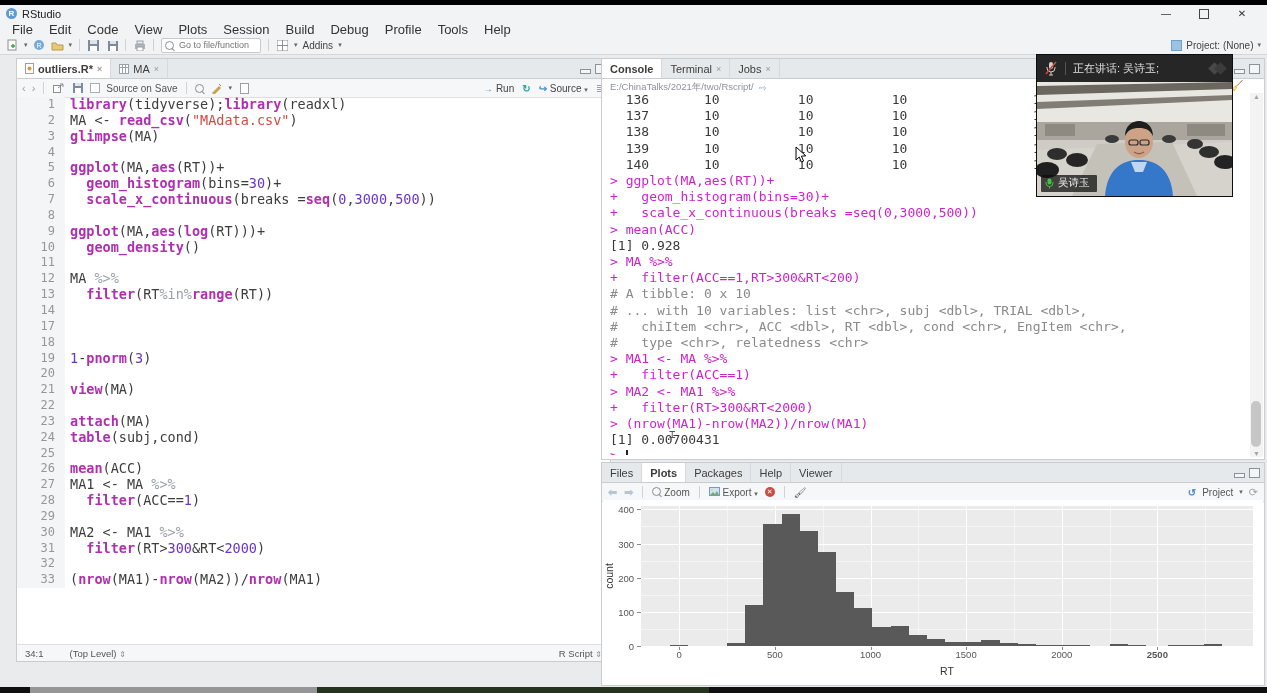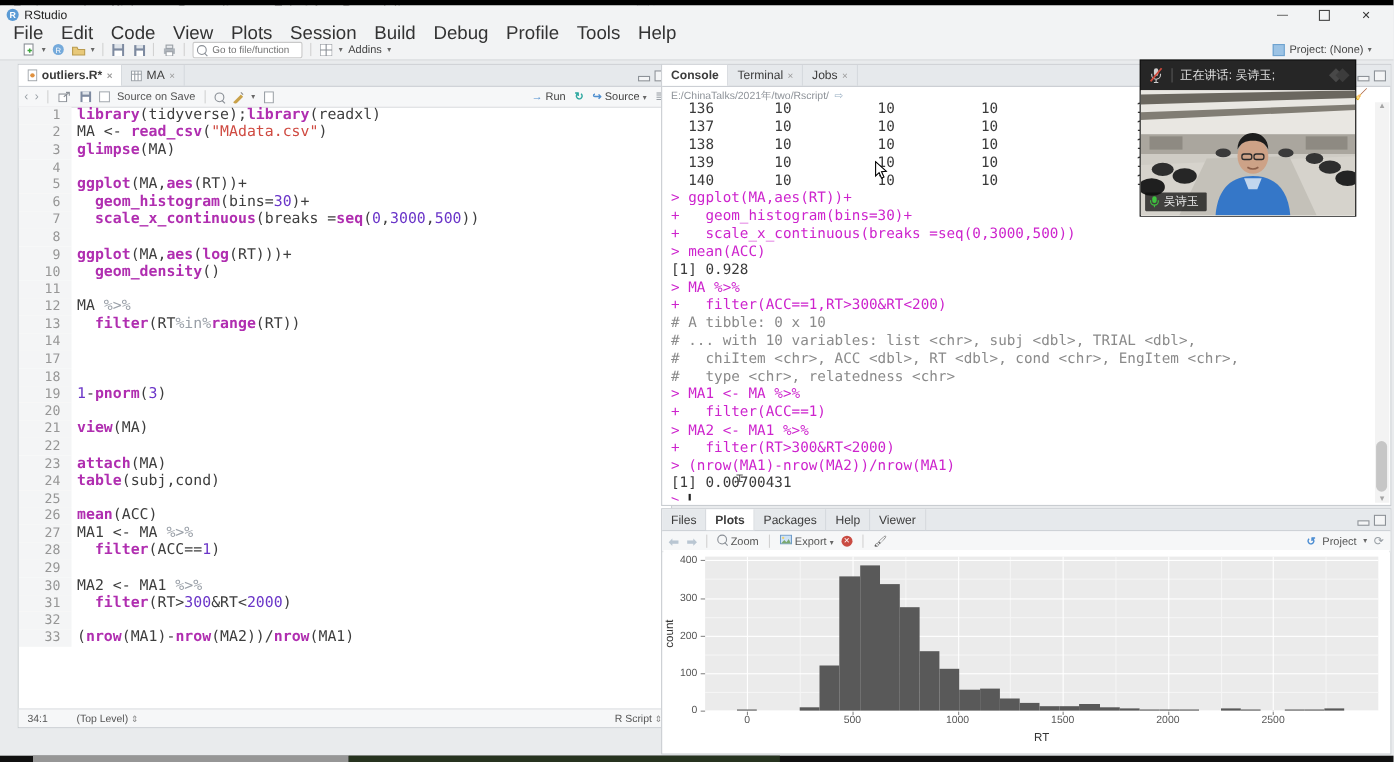--- a/index.html
+++ b/index.html
@@ -7,23 +7,23 @@
        font-family:"Liberation Sans",sans-serif;-webkit-font-smoothing:antialiased;color:#333}
   
   #top-strip{position:absolute;left:0;top:0;width:1267px;height:5px;background:#000}
   #chrome{position:absolute;left:0;top:5px;width:1267px;height:49px;background:#f2f3f4;border-bottom:1px solid #d5d7d9}
   #titlebar{height:17px;display:flex;align-items:center;padding:0 6px;font-size:11px;color:#222}
   .rlogo{width:11px;height:11px;border-radius:50%;background:#5b9bd5;color:#fff;font-size:8px;font-weight:bold;
          display:inline-flex;align-items:center;justify-content:center;margin-right:5px}
   .win-controls{margin-left:auto;display:flex;align-items:center}
   .win-btn{width:38px;height:15px;display:inline-flex;align-items:center;justify-content:center;font-size:10px;color:#333}
   .maxbox{width:8px;height:8px;border:1px solid #444;display:inline-block}
-  #menubar{height:15px;display:flex;align-items:center;padding:0 4px;font-size:17px;color:#333}
+  #menubar{height:15px;display:flex;align-items:center;padding:0 4px;font-size:13px;color:#333}
   .menu-item{padding:0 8px}
-  #main-toolbar{height:16px;display:flex;align-items:center;padding:0 20px;gap:5px;font-size:10px;color:#444}
+  #main-toolbar{height:16px;display:flex;align-items:center;padding:0 6px;gap:5px;font-size:10px;color:#444}
   .tb-sep{width:1px;height:12px;background:#d2d2d2;margin:0 2px}
   .ic{display:inline-flex;align-items:center;justify-content:center;width:13px;height:13px}
   .ic svg{display:block}
   .caret-down{font-size:7px;color:#666}
   #goto-box{display:flex;align-items:center;gap:3px;background:#fff;border:1px solid #c9c9c9;border-radius:2px;
             height:13px;width:92px;padding:0 3px}
   #goto-box input{border:none;outline:none;font-size:9px;width:76px;color:#555;background:transparent;
                   font-family:"Liberation Sans",sans-serif}
   .mag{width:7px;height:7px;border:1.3px solid #8a8f96;border-radius:50%;position:relative;display:inline-block}
   .mag:after{content:"";position:absolute;width:4px;height:1.3px;background:#8a8f96;transform:rotate(45deg);left:5px;top:7px}
@@ -462,21 +462,21 @@
         <div class="bar" style="left: 86.0938%; width: 2.96875%; height: 0.487805%; background: rgb(89, 89, 89);"></div>
         <div class="bar" style="left: 89.0625%; width: 2.96875%; height: 0.487805%; background: rgb(89, 89, 89);"></div>
         <div class="bar" style="left: 92.0312%; width: 2.96875%; height: 1.21951%; background: rgb(89, 89, 89);"></div>
       </div>
     <div id="x-labels">
         <span style="left: 6.25%;">0</span>
         <span style="left: 21.875%;">500</span>
         <span style="left: 37.5%;">1000</span>
         <span style="left: 53.125%;">1500</span>
         <span style="left: 68.75%;">2000</span>
-        <span style="left: 84.375%;">2500</span>
+        <span style="left: 84.375%; font-weight: bold;">2500</span>
       </div>
     <div id="y-labels">
         <span style="top: 100%;">0</span>
         <span style="top: 75.6098%;">100</span>
         <span style="top: 51.2195%;">200</span>
         <span style="top: 26.8293%;">300</span>
         <span style="top: 2.43902%;">400</span>
       </div>
     <div id="x-title">RT</div>
     <div id="y-title">count</div>

